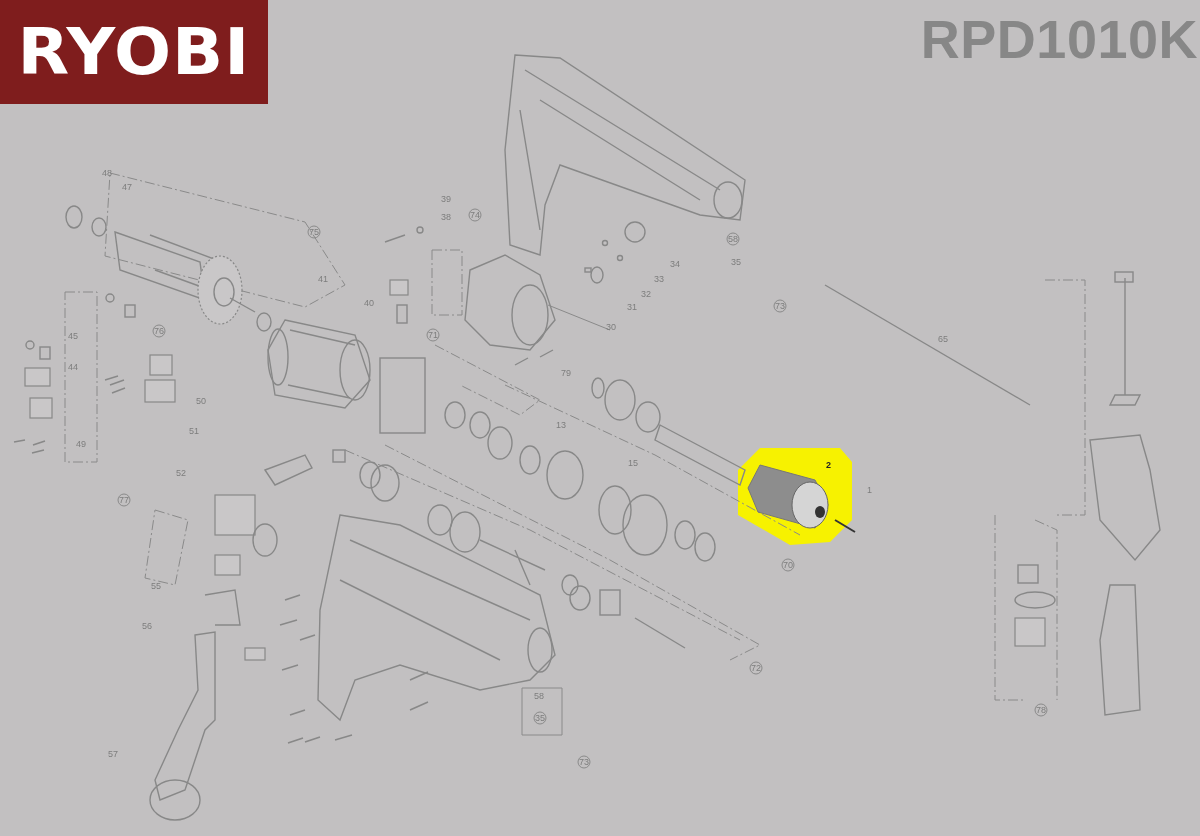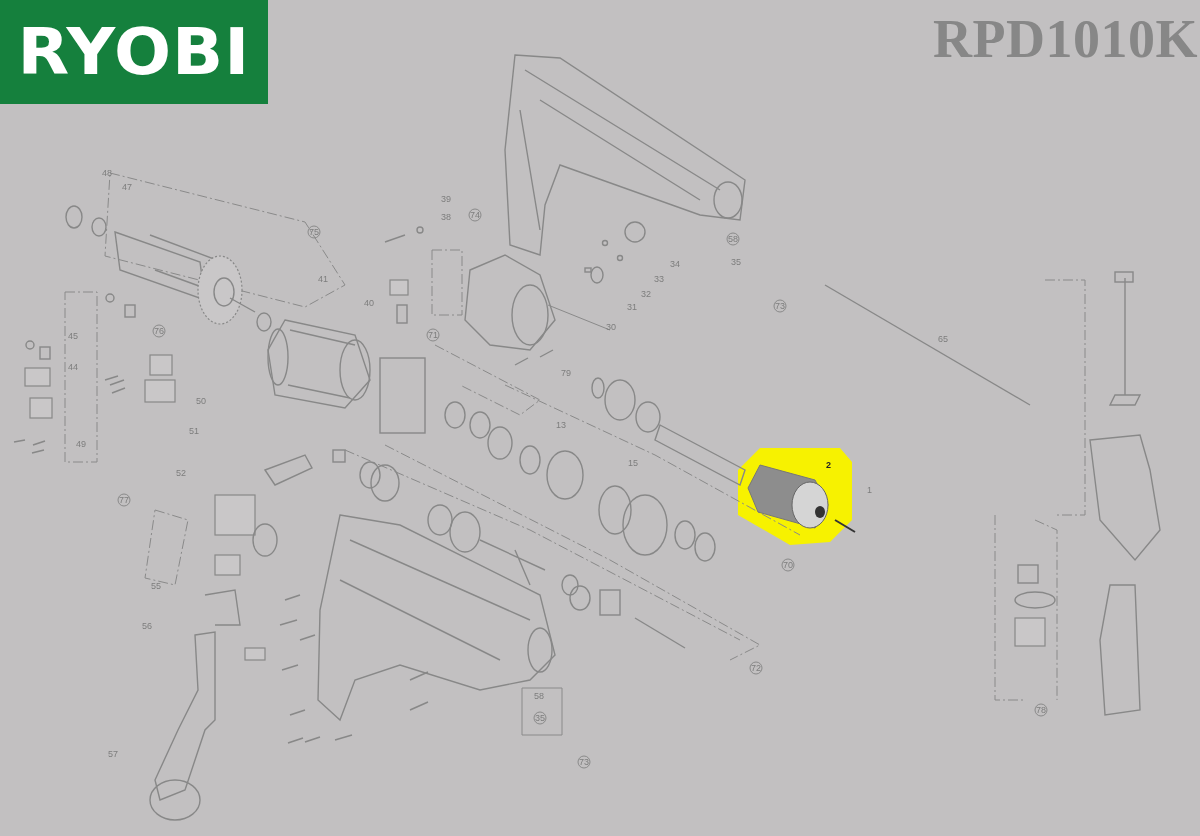--- a/index.html
+++ b/index.html
@@ -1,22 +1,22 @@
 <!DOCTYPE html>
 <html><head>
 <meta charset="utf-8">
 <style>
   html, body { margin:0; padding:0; }
   body { width:1200px; height:836px; background:#c2c0c1; position:relative; overflow:hidden;
          font-family:"Liberation Sans", sans-serif; }
-  .logo { position:absolute; left:0; top:0; width:268px; height:104px; background:#15803d;
+  .logo { position:absolute; left:0; top:0; width:268px; height:104px; background:#7f1d1d;
           display:flex; align-items:center; justify-content:center; }
   .logo span { color:#fff; font-family:"DejaVu Sans", sans-serif; font-weight:bold; font-size:64px;
                letter-spacing:1px; transform:scaleX(1.05); }
-  .model { position:absolute; right:2px; top:8px; color:#878787; font-family:Liberation Serif, serif;
+  .model { position:absolute; right:2px; top:8px; color:#878787; font-family:Liberation Sans, sans-serif;
            font-weight:bold; font-size:54px; letter-spacing:0.5px; }
   svg.diagram { position:absolute; left:0; top:0; }
   .lbl { font-family:"Liberation Sans", sans-serif; font-size:9px; fill:#7d7d7d; }
   .ln { stroke:#8a8a8a; stroke-width:1; fill:none; }
   .dash { stroke:#8a8a8a; stroke-width:1; fill:none; stroke-dasharray:10 3 2 3; }
   .part { stroke:#888; stroke-width:1.4; fill:none; }
   .partf { stroke:#888; stroke-width:1.2; fill:#c9c7c8; }
   .dark { fill:#8d8d8d; stroke:#777; stroke-width:1; }
 </style>
 </head>

